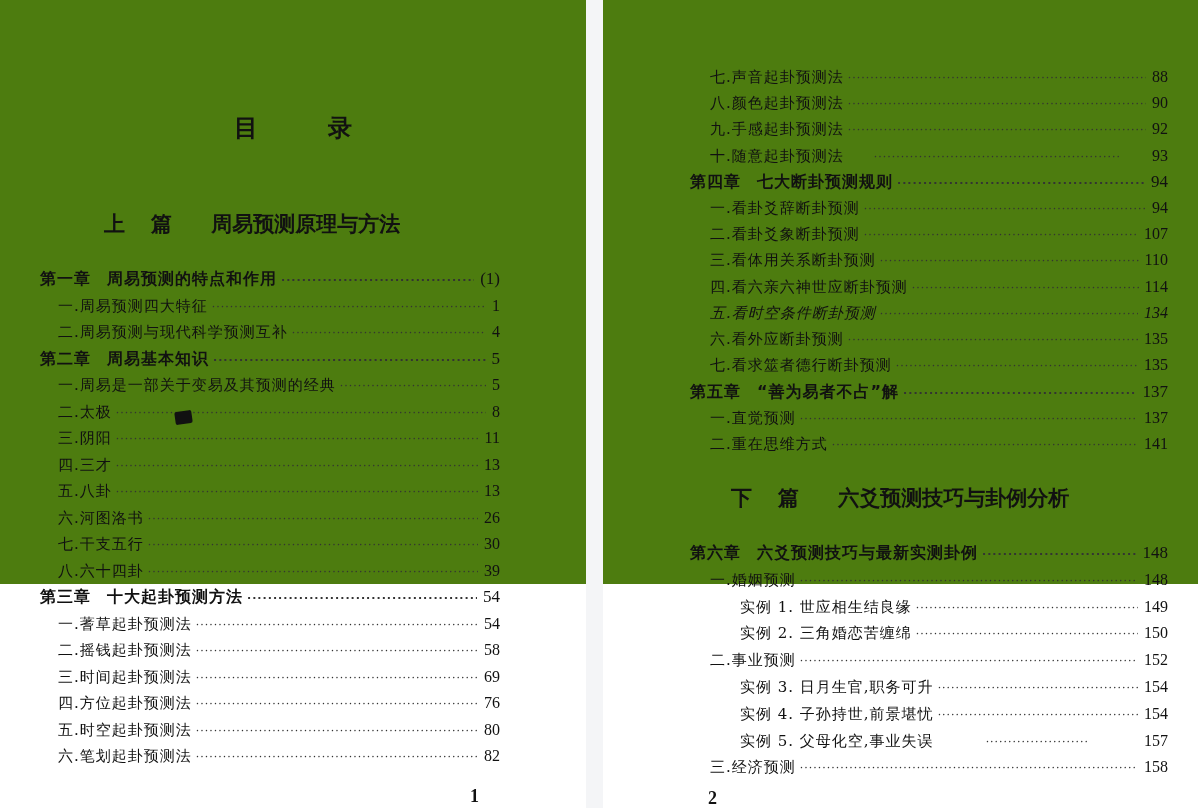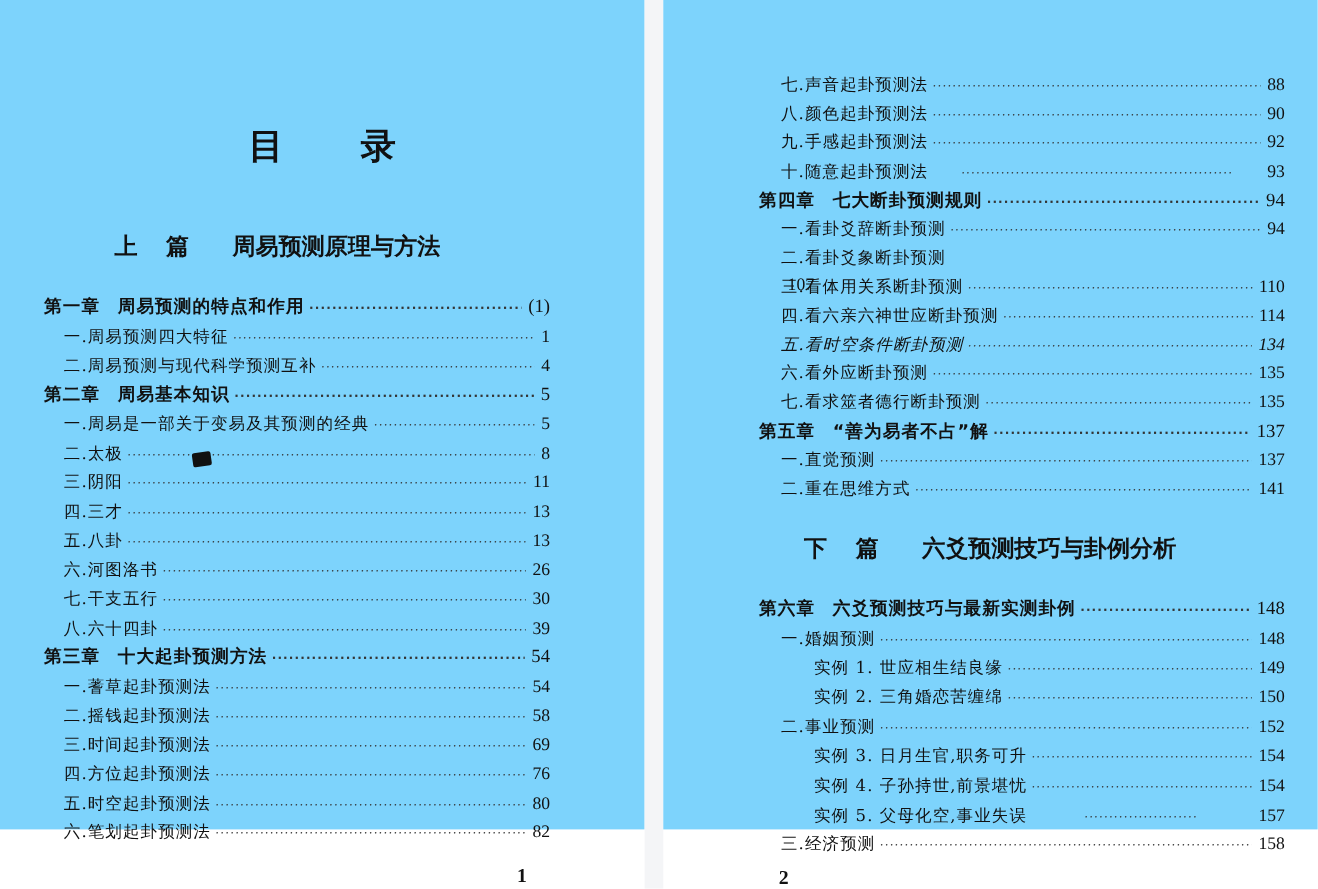--- a/index.html
+++ b/index.html
@@ -1,25 +1,25 @@
 <!DOCTYPE html>
 <html><head>
 <meta charset="utf-8">
 <style>
   * { box-sizing: border-box; margin: 0; padding: 0; }
   html, body { width: 1198px; height: 808px; overflow: hidden; background: #ffffff; }
   body { position: relative; font-family: "DejaVu Serif", "Liberation Serif", serif; color: #111; }
 
-  .page { position: absolute; top: 0; height: 754px; background: #7dd3fc; }
+  .page { position: absolute; top: 0; height: 584px; background: #4d7c0f; }
   #page-left { left: 0; width: 586px; }
   #page-right { left: 603px; width: 595px; }
   #gutter { position: absolute; left: 586px; top: 0; width: 17px; height: 808px; background: #f4f5f7; }
 
   .title { position: absolute; left: 0; width: 586px; top: 112px; text-align: center;
-           font-family: "DejaVu Sans", sans-serif; font-weight: bold; font-size: 32px; letter-spacing: 70px; padding-left: 70px; }
+           font-family: "DejaVu Sans", sans-serif; font-weight: bold; font-size: 24px; letter-spacing: 70px; padding-left: 70px; }
   .part-title { position: absolute; font-family: "DejaVu Sans", sans-serif; font-weight: bold; font-size: 21px; white-space: nowrap; }
   .part-title .pfx { letter-spacing: 26px; margin-right: 6px; }
 
   .toc { position: absolute; }
   .row { position: absolute; height: 26px; display: flex; align-items: baseline; white-space: nowrap; font-size: 15px; line-height: 26px; }
   .row .label { flex: 0 0 auto; padding-right: 4px; letter-spacing: 1px; }
   .row .leader { flex: 1 1 auto; overflow: hidden; color: #333; letter-spacing: 1px; font-size: 11px; }
   .row .leader::after { content: "······························································································································"; }
   .row .pg { flex: 0 0 auto; padding-left: 6px; text-align: right; font-family: "Liberation Serif", serif; font-size: 16px; }
   .row.chapter { font-family: "DejaVu Sans", sans-serif; font-weight: bold; font-size: 16px; }
@@ -166,21 +166,21 @@
       <div class="row chapter" style="left: 87px; width: 478px; top: 168.8px;">
         <span class="label"><span class="cn">第四章</span><span>七大断卦预测规则</span></span>
         <span class="leader"></span>
         <span class="pg">94</span>
       </div>
       <div class="row section" style="left: 107px; width: 458px; top: 195px;">
         <span class="label">一.看卦爻辞断卦预测</span>
         <span class="leader"></span>
         <span class="pg">94</span>
       </div>
-      <div class="row section" style="left: 107px; width: 458px; top: 221.2px; flex-direction: column;">
+      <div class="row section" style="left: 107px; width: 458px; top: 221.2px;">
         <span class="label">二.看卦爻象断卦预测</span>
         <span class="leader"></span>
         <span class="pg">107</span>
       </div>
       <div class="row section" style="left: 107px; width: 458px; top: 247.4px;">
         <span class="label">三.看体用关系断卦预测</span>
         <span class="leader"></span>
         <span class="pg">110</span>
       </div>
       <div class="row section" style="left: 107px; width: 458px; top: 273.6px;">

